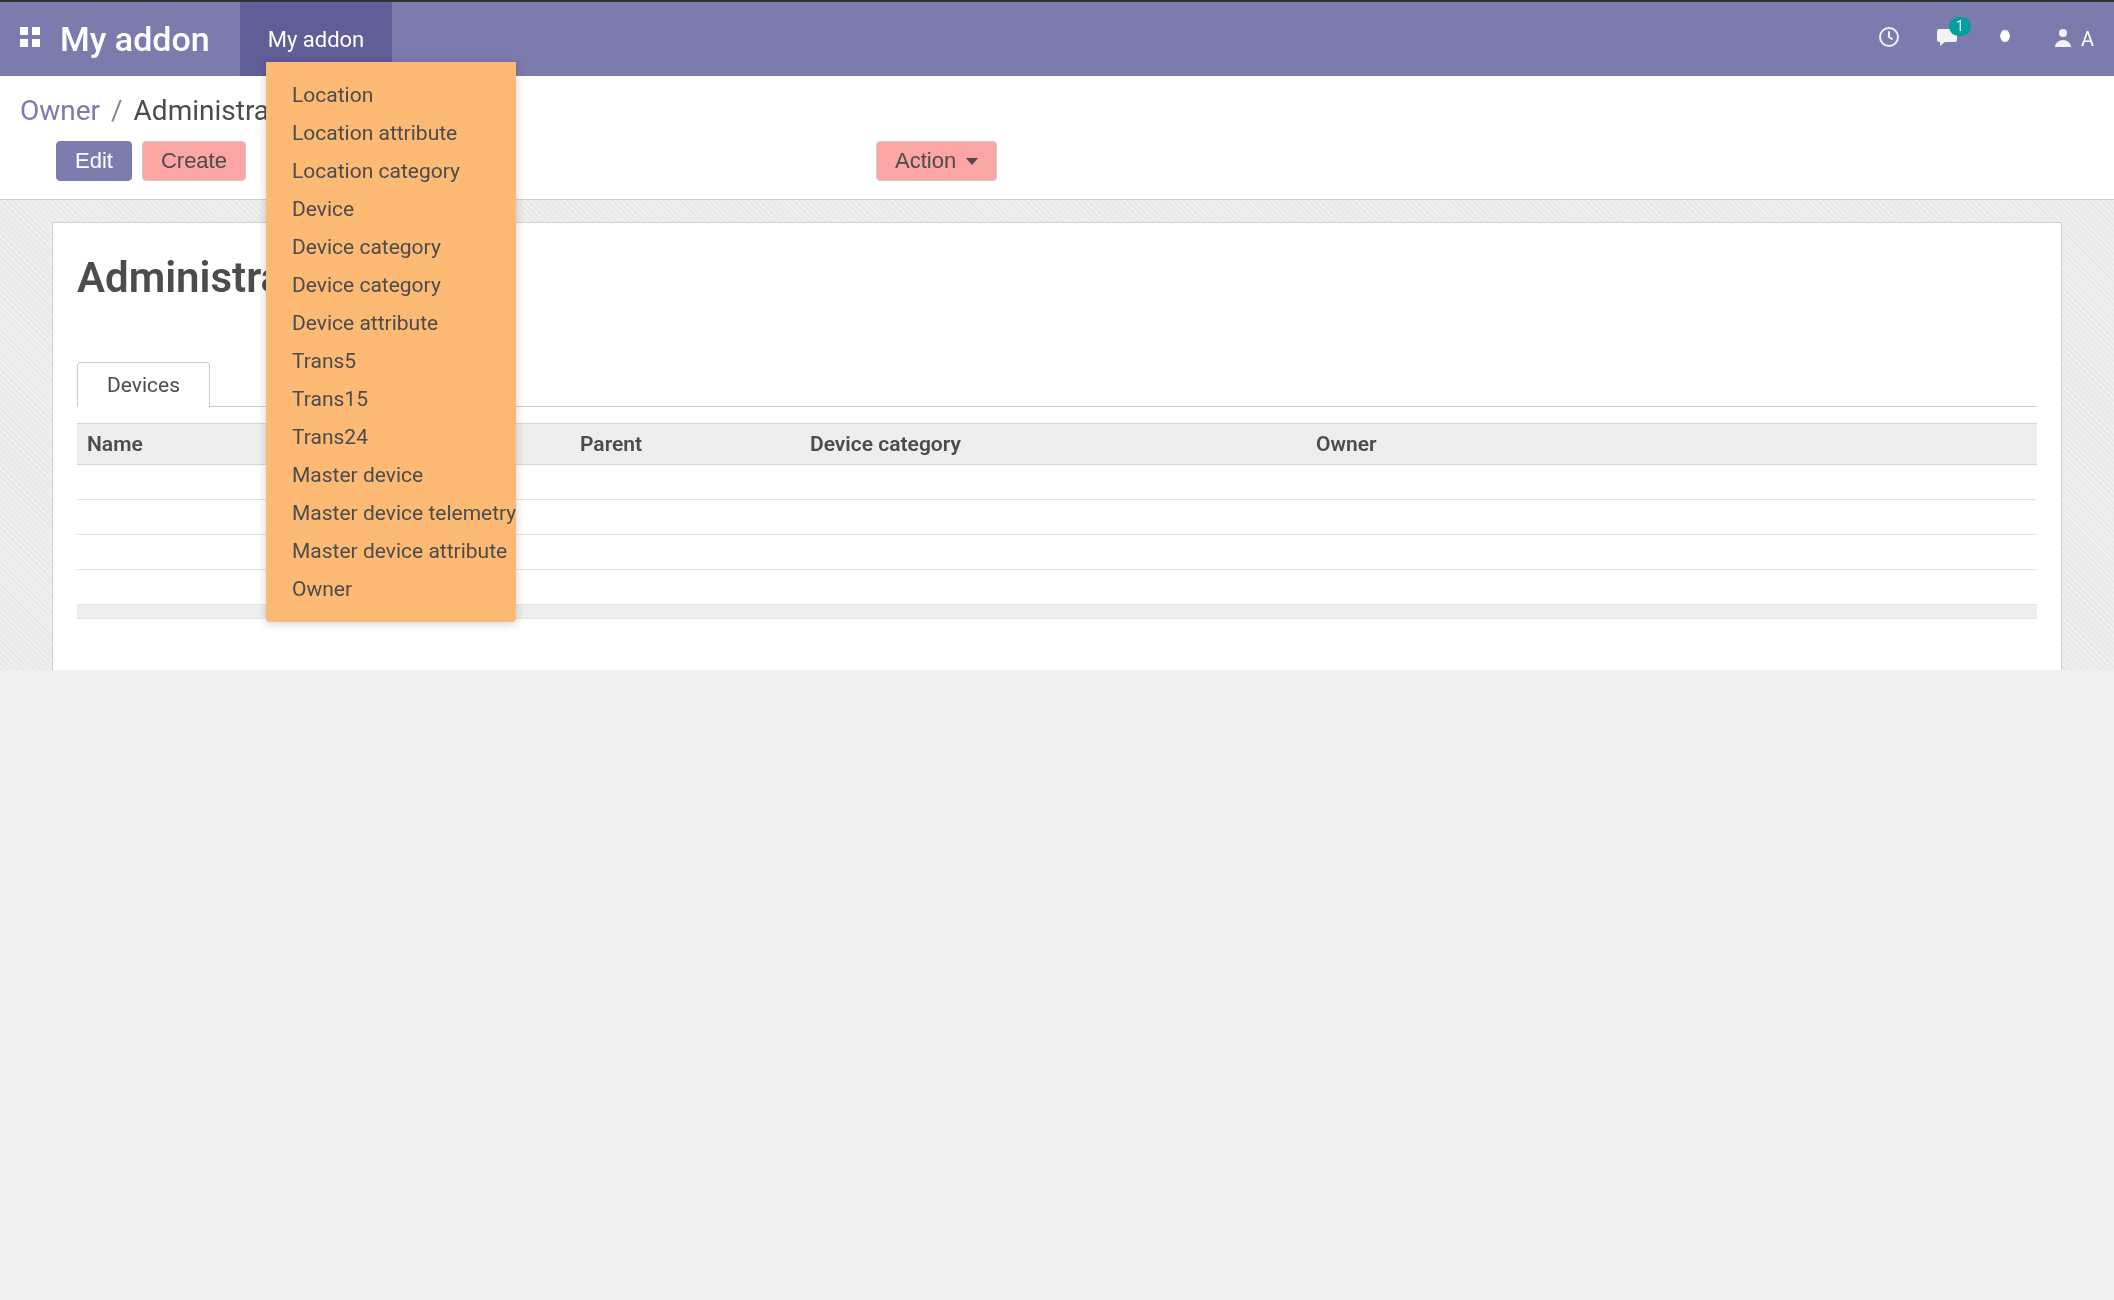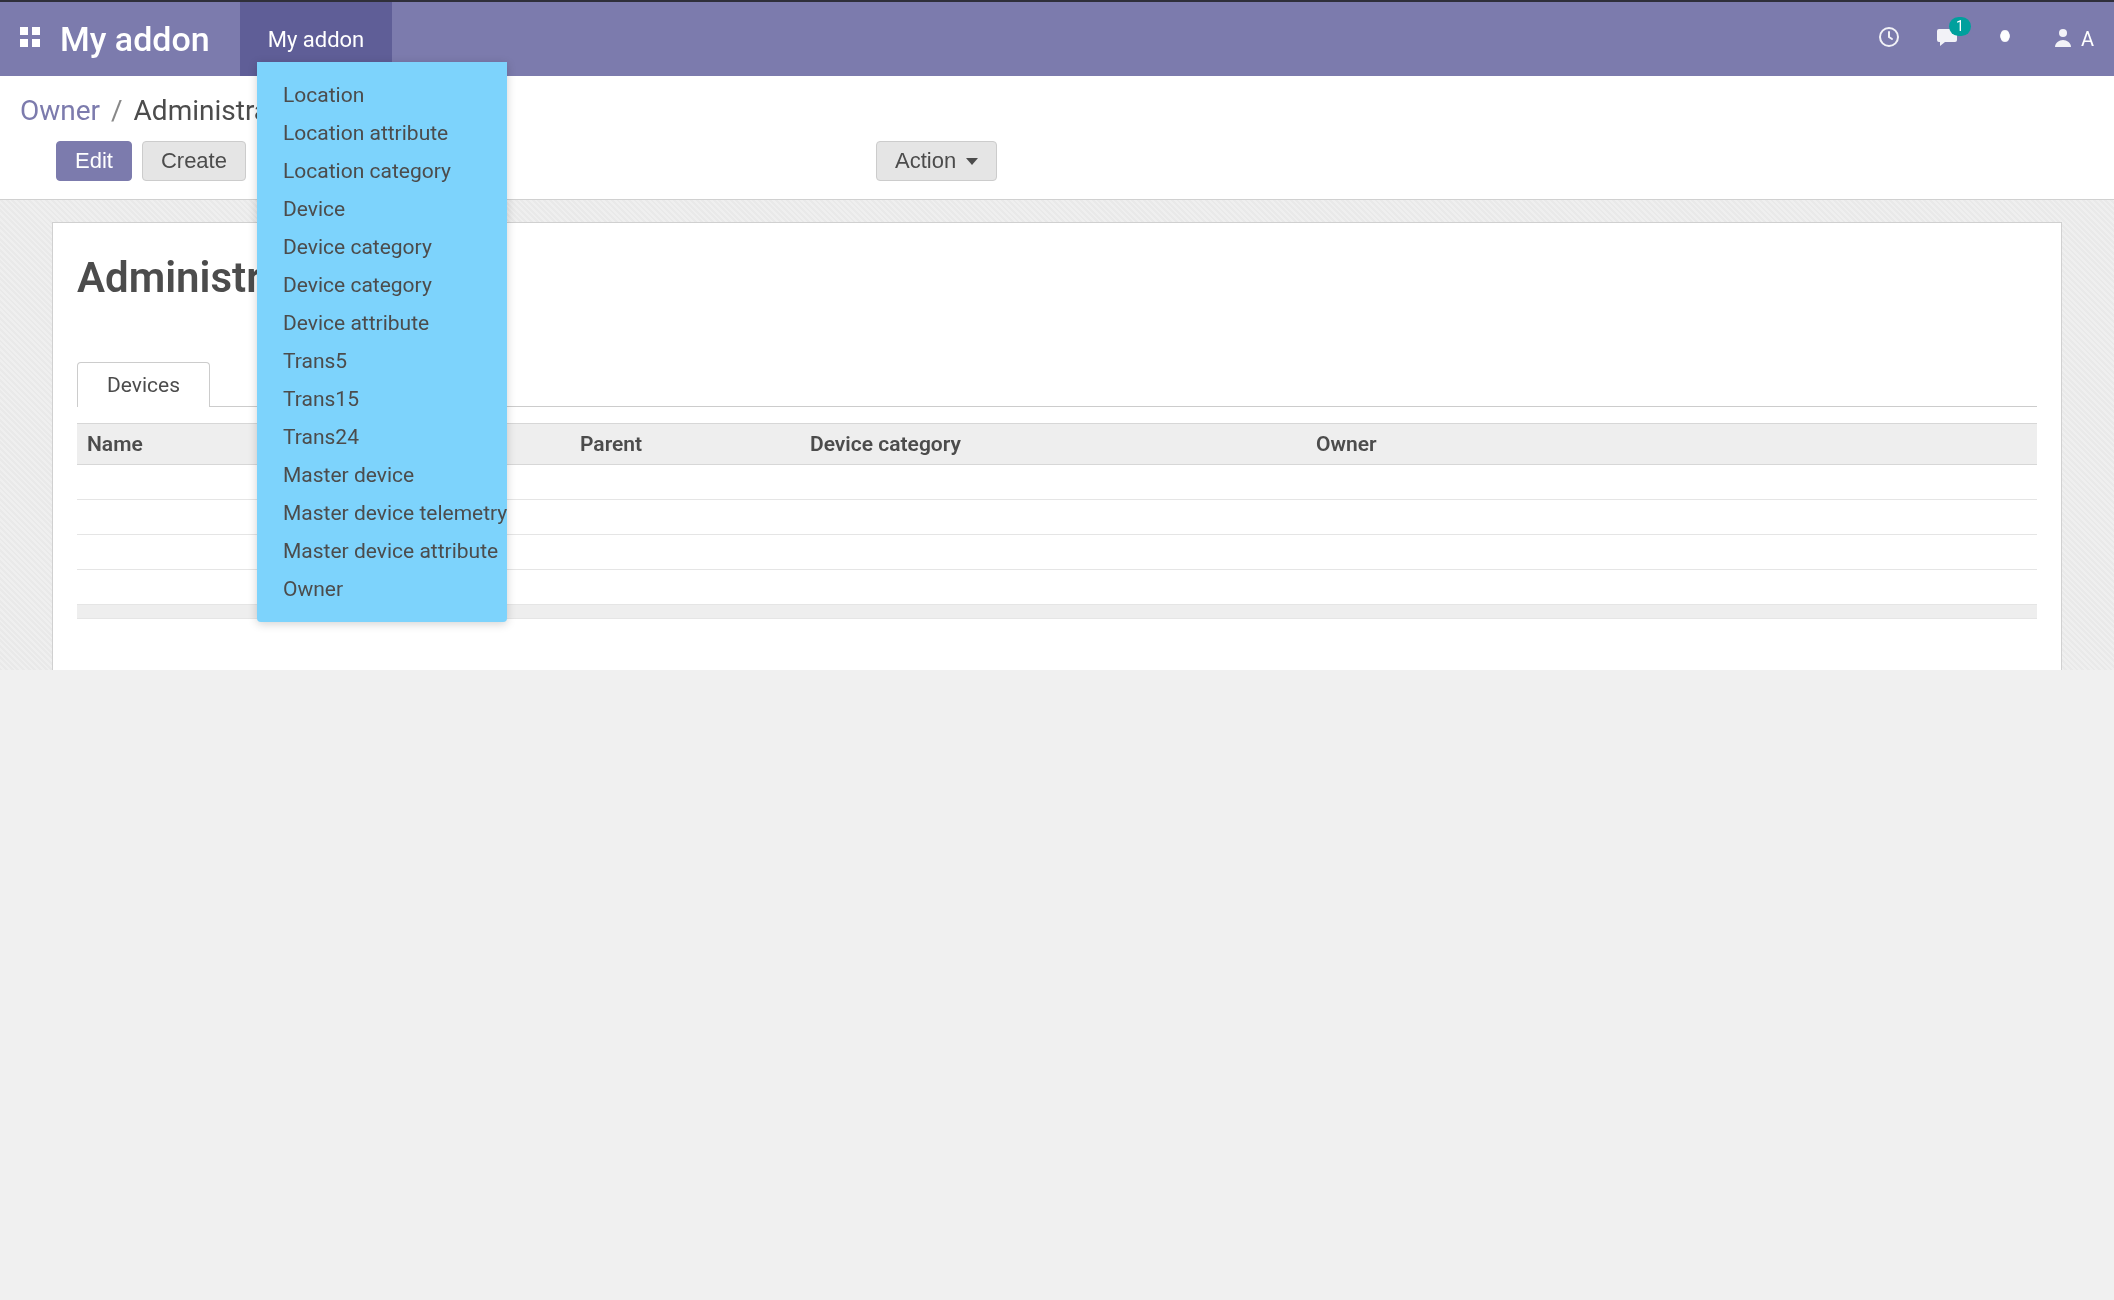--- a/index.html
+++ b/index.html
@@ -95,21 +95,21 @@
     align-items: flex-start;
     padding-left: 36px;
   }
   .btn {
     display: inline-flex;
     align-items: center;
     font-size: 22px;
     padding: 6px 18px;
     border-radius: 4px;
     border: 1px solid #ccc;
-    background: #e5e5e5;
+    background: #fca5a5;
     color: #4c4c4c;
     cursor: pointer;
     margin-right: 10px;
     height: 40px;
   }
   .btn.primary {
     background: #7c7bad;
     border-color: #7c7bad;
     color: #fff;
   }
@@ -120,23 +120,23 @@
     width: 0; height: 0;
     border-left: 6px solid transparent;
     border-right: 6px solid transparent;
     border-top: 7px solid #4c4c4c;
   }
 
   
   .dropdown {
     position: absolute;
     top: 62px;
-    left: 257px;
+    left: 266px;
     width: 250px;
-    background: #7dd3fc;
+    background: #fdba74;
     box-shadow: 0 2px 10px rgba(0,0,0,0.18);
     border-radius: 0 0 4px 4px;
     padding: 14px 0;
     z-index: 20;
   }
   .dropdown-item {
     padding: 7px 26px;
     font-size: 21px;
     color: #4c4c4c;
     cursor: pointer;

